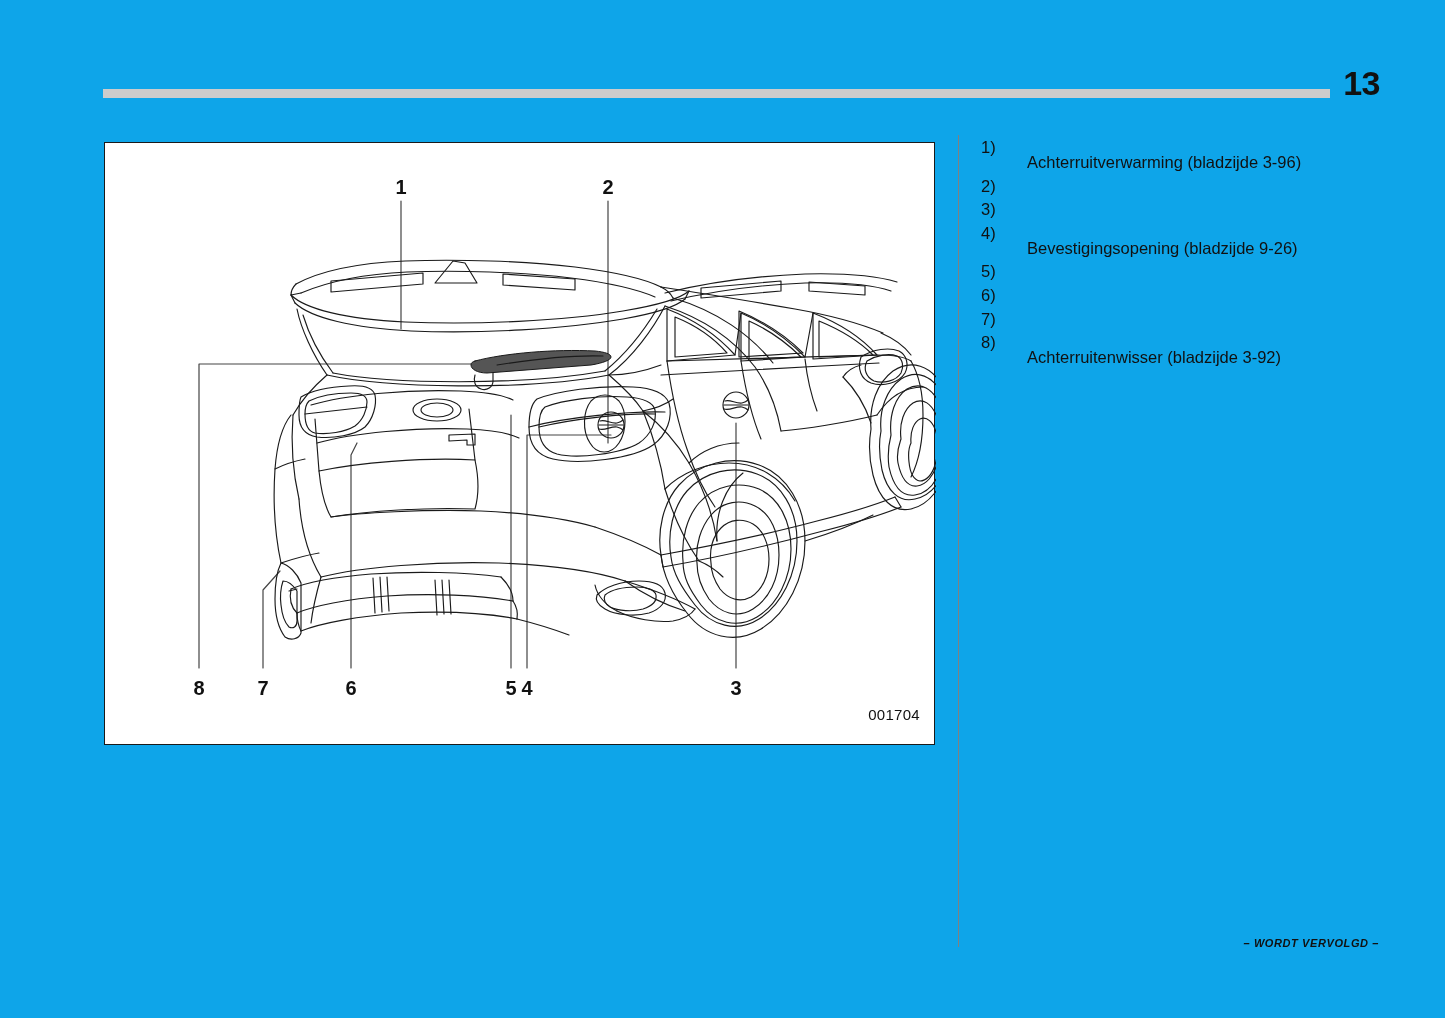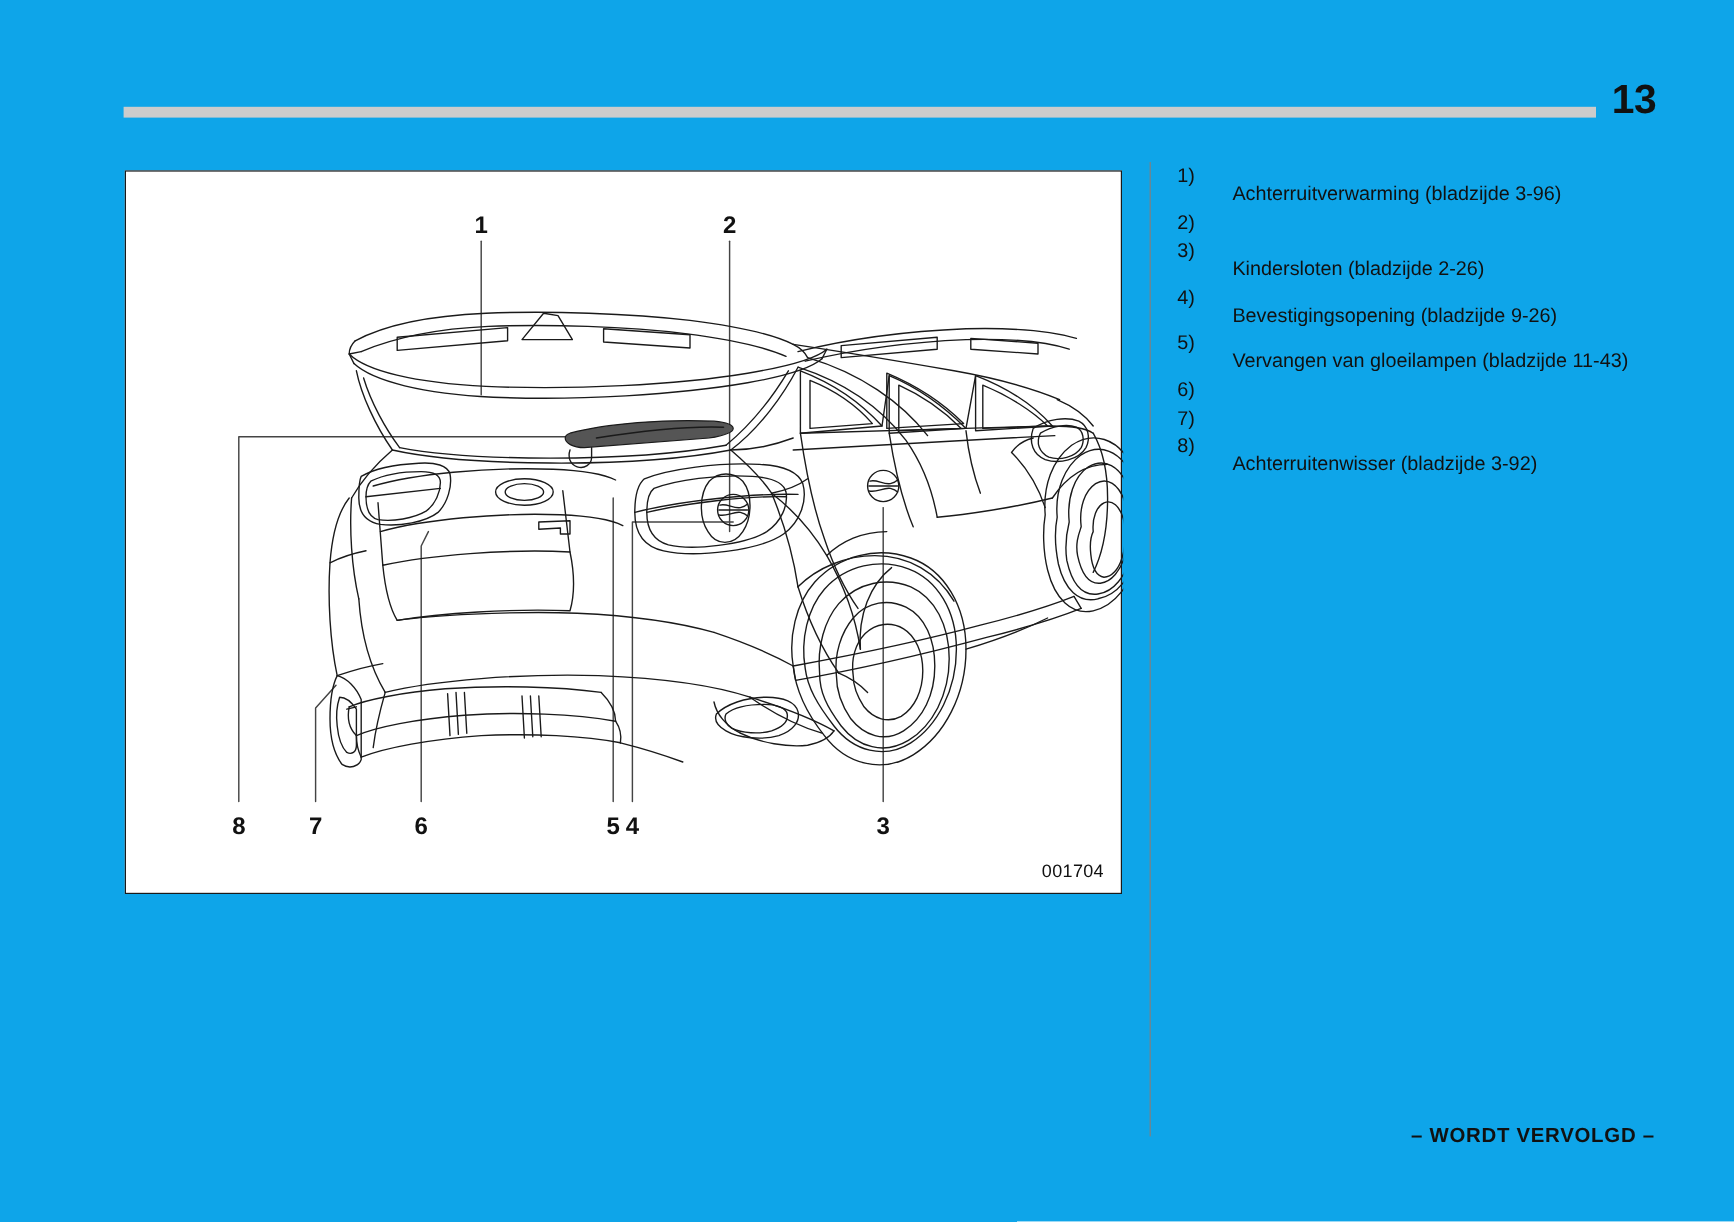--- a/index.html
+++ b/index.html
@@ -65,21 +65,21 @@
     position: absolute;
     left: 0;
     top: 0;
     width: 831px;
     height: 603px;
     display: block;
   }
   #figure-caption {
     position: absolute;
     right: 14px;
-    bottom: 9px;
+    bottom: 21px;
     font-size: 15px;
     letter-spacing: 0.3px;
     color: #111111;
   }
 
   
   #legend {
     position: absolute;
     left: 981px;
     top: 136px;
@@ -106,22 +106,23 @@
   .legend-text.justify {
     text-align: justify;
     text-align-last: left;
   }
 
   
   #footer-note {
     position: absolute;
     right: 66px;
     top: 937px;
-    font-size: 17px;
+    font-size: 11px;
     font-weight: bold;
+    font-style: italic;
     letter-spacing: 0.6px;
     color: #111111;
   }
 </style>
 </head>
 <body>
 
 <div id="page">
 
   <div id="header-rule"></div>
@@ -350,29 +351,27 @@
   <div id="legend">
     <div class="legend-item">
       <span class="legend-num">1)</span>
       <span class="legend-text">Achterruitverwarming (bladzijde 3-96)</span>
     </div>
     <div class="legend-item">
       <span class="legend-num">2)</span>
     </div>
     <div class="legend-item">
       <span class="legend-num">3)</span>
-      <span class="legend-text">Kindersloten (bladzijde 2-26)</span>
     </div>
     <div class="legend-item">
       <span class="legend-num">4)</span>
       <span class="legend-text">Bevestigingsopening (bladzijde 9-26)</span>
     </div>
     <div class="legend-item">
       <span class="legend-num">5)</span>
-      <span class="legend-text justify">Vervangen van gloeilampen (bladzijde 11-43)</span>
     </div>
     <div class="legend-item">
       <span class="legend-num">6)</span>
     </div>
     <div class="legend-item">
       <span class="legend-num">7)</span>
     </div>
     <div class="legend-item">
       <span class="legend-num">8)</span>
       <span class="legend-text">Achterruitenwisser (bladzijde 3-92)</span>

